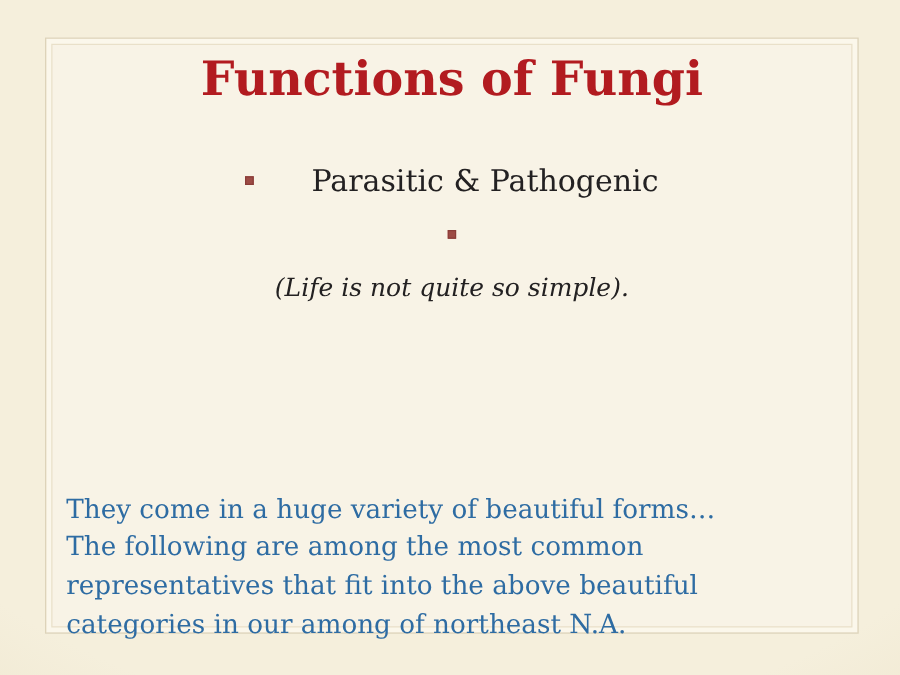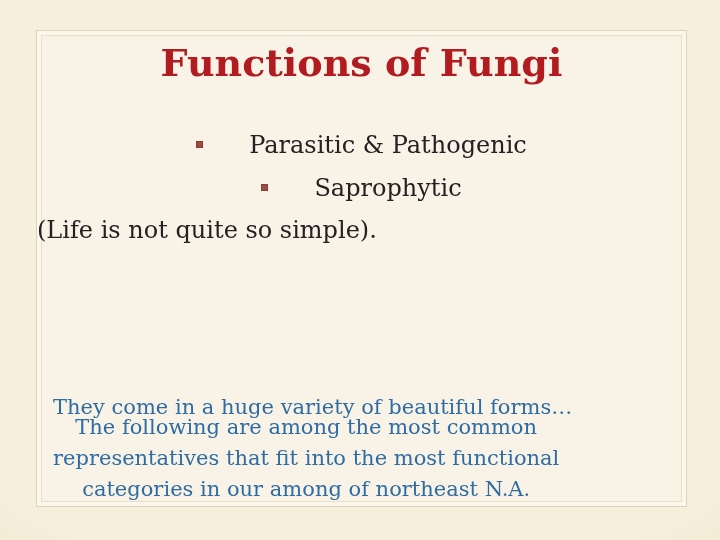--- a/index.html
+++ b/index.html
@@ -59,63 +59,63 @@
     display: inline-block;
     width: 7px;
     height: 7px;
     background: var(--bullet-marker, #9d4b45);
     box-shadow: inset 0 0 0 1px #8a3c38;
     flex: 0 0 auto;
   }
   .note {
     height: 43px;
     line-height: 43px;
-    font-size: 24px;
+    text-align: center;
+    font-size: 20px;
+    font-style: italic;
   }
   .intro {
     position: absolute;
     left: 16px;
     top: 318px;
     font-size: 21px;
     line-height: 1.4;
     color: var(--accent-blue, #2e6ca3);
     margin-top: 44px;
   }
   .detail {
     position: absolute;
     left: 16px;
-    top: 381px;
+    top: 391px;
     font-size: 21px;
     line-height: 31px;
     color: var(--accent-blue, #2e6ca3);
-    text-align: center;
   }
 </style>
 </head>
 <body>
 
 <div class="stage">
   <div class="panel">
 
     <h1 class="title">Functions of Fungi</h1>
 
     <div class="bullets">
       <div class="bullet-row">
         <span class="marker"></span>
         <span>Parasitic &amp; Pathogenic</span>
       </div>
       <div class="bullet-row">
         <span class="marker"></span>
-        <span>Saprophytic</span>
       </div>
       <div class="note">(Life is not quite so simple).</div>
     </div>
 
     <div class="intro">They come in a huge variety of beautiful forms…</div>
 
     <div class="detail">
       <div>The following are among the most common</div>
-      <div>representatives that fit into the most functional</div>
+      <div>representatives that fit into the above beautiful</div>
       <div>categories in our among of northeast N.A.</div>
     </div>
 
   </div>
 </div>
 
 </body></html>

